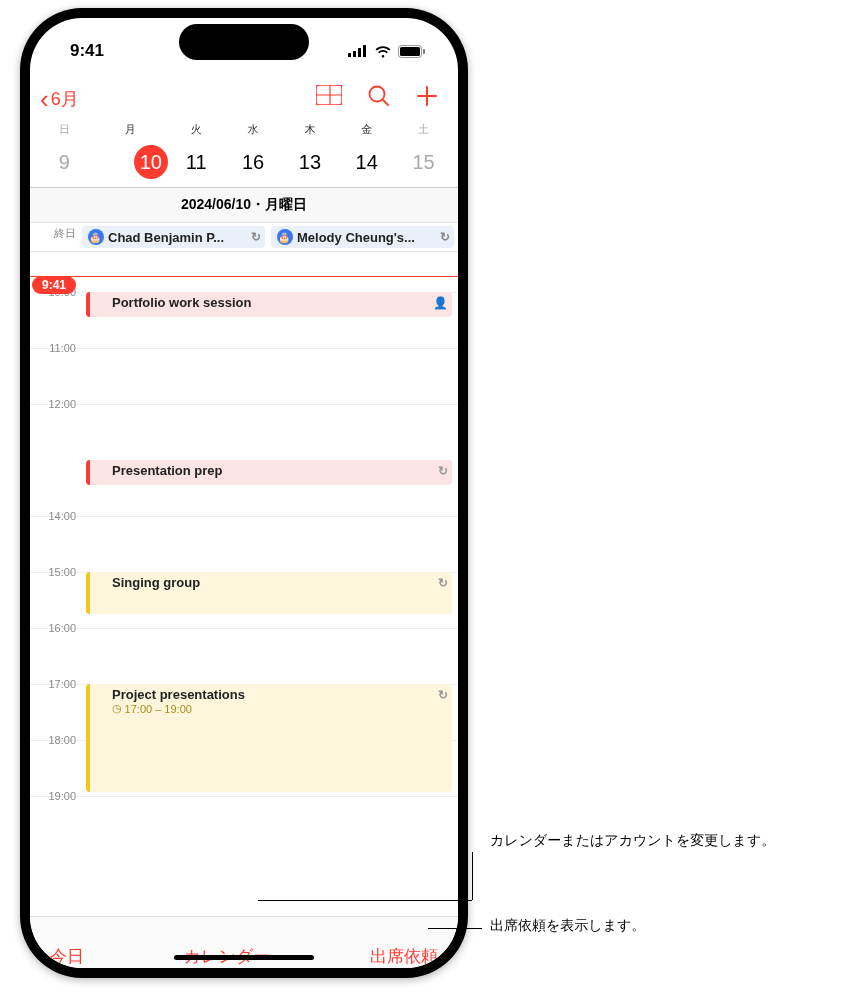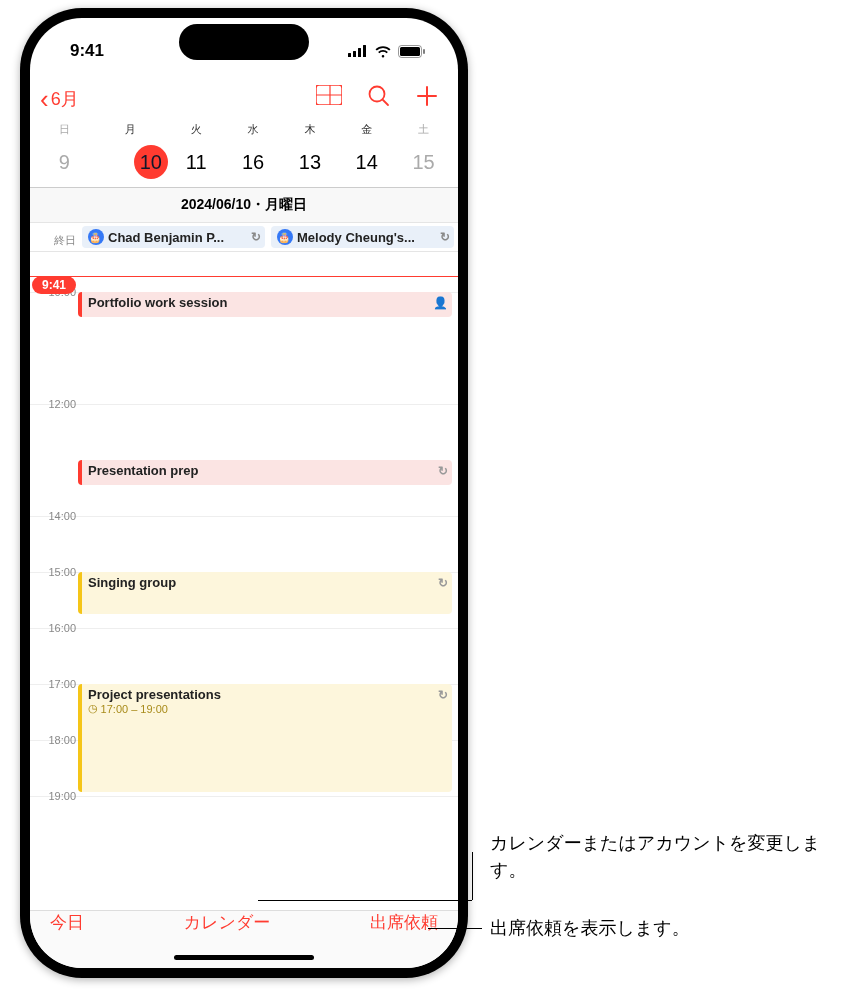--- a/index.html
+++ b/index.html
@@ -72,32 +72,32 @@
     border-bottom: 1px solid #ccc;
   }
   .day-col {
     text-align: center;
     padding: 2px 0 8px 0;
   }
   .day-col .dow { font-size: 11px; color: #333; margin-bottom: 8px; }
   .day-col.weekend .dow { color: #aaa; }
   .day-col .dnum { font-size: 20px; color: #000; height: 34px; display:inline-flex; align-items:center; justify-content:center; min-width:34px; border-radius:50%; }
   .day-col.weekend .dnum { color: #aaa; }
-  .day-col.selected .dnum { background: #ff3b30; color: #0f172a; font-weight:500;margin-left:41px;}
+  .day-col.selected .dnum { background: #ff3b30; color: #ffffff; font-weight:500;margin-left:41px;}
   .date-line {
     text-align: center;
     font-size: 14px;
     font-weight: 600;
     padding: 8px 4px;
     background:#f8f8f8;
     border-bottom:1px solid #e5e5e5;
   }
   .allday-row {
     display: flex;
-    align-items: flex-end;
+    align-items: flex-start;
     gap: 6px;
     padding: 3px 4px;
     border-bottom: 1px solid #e5e5e5;
     background:#fff;
   }
   .allday-label { font-size: 11px; color: #888; width: 42px; text-align:right; }
   .allday-pill {
     flex: 1;
     display: flex;
     align-items: center;
@@ -153,58 +153,58 @@
     font-size: 12px;
     font-weight:600;
     width: 44px;
     text-align: center;
     border-radius: 11px;
     padding: 2px 0;
     z-index:6;
   }
   .event {
     position: absolute;
-    left: 48px;
+    left: 56px;
     right: 6px;
     border-radius: 4px;
-    padding: 3px 6px;
+    padding: 3px 22px;
     font-size: 13px;
     font-weight: 600;
     overflow: hidden;
     border-left: 4px solid;
   }
   .event.red { background: #fbe4e3; border-left-color: #ff3b30; color:#222; }
   .event.yellow { background: #fdf6dc; border-left-color: #f5c518; color:#222; }
   .event.purple-pill {
     background:#fafafa; border:1px solid #e5e5e5; border-left:none;
     display:flex;align-items:center;gap:6px;
   }
   .event.purple-pill .ring {
     width:12px;height:12px;border:2px solid #b45ee6;border-radius:50%;
   }
   .event .repeat { position:absolute; right:4px; top:4px; color:#999; font-size:12px; }
   .event .people { position:absolute; right:4px; top:4px; color:#d0716c; font-size:12px; }
   .event .sub { font-size:11px; color:#a88b1a; font-weight:400; display:flex;align-items:center;gap:3px;}
   .bottom-bar {
-    height: 58px;
+    height: 52px;
     border-top: 1px solid #ddd;
     display: flex;
-    align-items: flex-start;
+    align-items: flex-end;
     justify-content: space-between;
     padding: 0 20px;
     background:#fafafa;
   }
   .bottom-bar span { color: #ff3b30; font-size: 17px; }
   .home-ind {
     position:absolute; bottom:8px; left:50%; transform:translateX(-50%);
     width:140px; height:5px; background:#000; border-radius:3px;
   }
   .callout {
     position: absolute;
-    font-size: 18px;
+    font-size: 14px;
     color: #000;
     line-height:1.5;
   }
   .callout-line {
     position:absolute;
     border-top:1px solid #000;
   }
 </style>
 </head>
 <body>
@@ -314,20 +314,23 @@
       </div>
     </div>
 
     <div class="timeline">
       <div class="now-line" style="top:24px"></div>
       <div class="now-badge" style="top:24px">9:41</div>
 
       <div class="hour-row" style="top:40px">
           <div class="hour-label">10:00</div>
         </div>
+      <div class="hour-row" style="top:96px">
+          <div class="hour-label">11:00</div>
+        </div>
       <div class="hour-row" style="top:152px">
           <div class="hour-label">12:00</div>
         </div>
       <div class="hour-row" style="top:264px">
           <div class="hour-label">14:00</div>
         </div>
       <div class="hour-row" style="top:320px">
           <div class="hour-label">15:00</div>
         </div>
       <div class="hour-row" style="top:376px">

